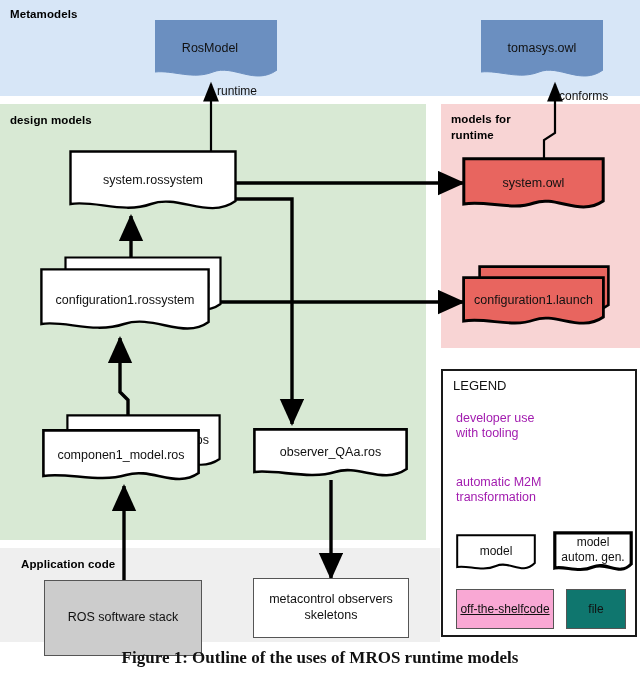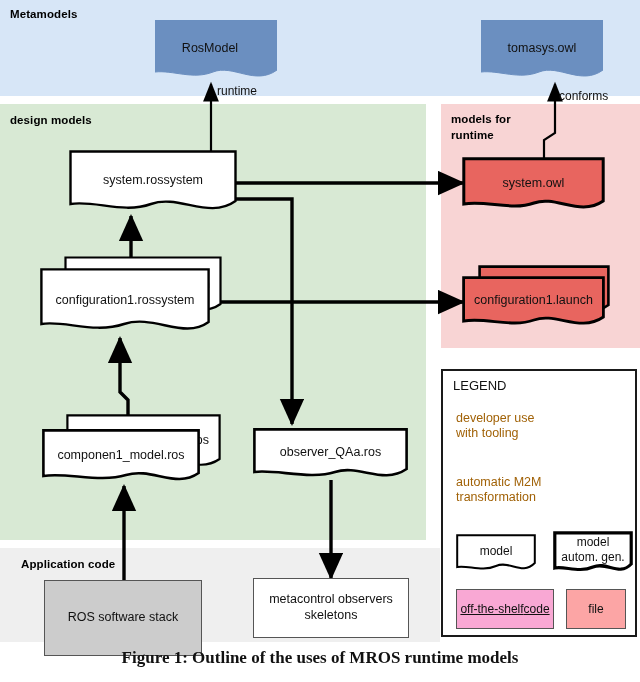--- a/index.html
+++ b/index.html
@@ -32,21 +32,21 @@
   .wavy-text span{display:block;padding:0 6px;}
 
   .rect-node{position:absolute;box-sizing:border-box;display:flex;align-items:center;
              justify-content:center;text-align:center;font-size:12.5px;color:#111;
              line-height:1.25;}
 
   
   #legend{position:absolute;left:441px;top:369px;width:196px;height:268px;
           background:#fff;border:2px solid #1a1a1a;box-sizing:border-box;}
   #legend .lg-title{position:absolute;left:10px;top:7px;font-size:13px;color:#111;}
-  .lg-text{position:absolute;font-size:12.5px;color:#a16207;line-height:1.18;}
+  .lg-text{position:absolute;font-size:12.5px;color:#a21caf;line-height:1.18;}
   .lg-box{position:absolute;box-sizing:border-box;display:flex;align-items:center;
           justify-content:center;text-align:center;font-size:12.5px;color:#111;
           line-height:1.18;}
 
   .caption{position:absolute;left:0;top:648px;width:640px;text-align:center;
            font-family:"Liberation Serif","DejaVu Serif",serif;font-weight:bold;
            font-size:17px;color:#111;white-space:nowrap;}
 
   .edge-label{position:absolute;font-size:12px;color:#111;white-space:nowrap;}
 </style>
@@ -263,20 +263,20 @@
       </div>
     </div>
 
     <div class="lg-box" style="left:13px;top:218px;width:98px;height:40px;
          background:#f9a8d4;border:1.5px solid #555;flex-direction:row;font-size:12px;text-decoration:underline;">
       <span>off-the-shelf</span>
       <span>code</span>
     </div>
 
     <div class="lg-box" style="left:123px;top:218px;width:60px;height:40px;
-         background:#fca5a5;border:1.5px solid #555;font-size:12px;">
+         background:#0f766e;border:1.5px solid #555;font-size:12px;">
       <span>file</span>
     </div>
   </div>
 
   <div class="caption">Figure 1: Outline of the uses of MROS runtime models</div>
 
 </div>
 
 </body></html>

